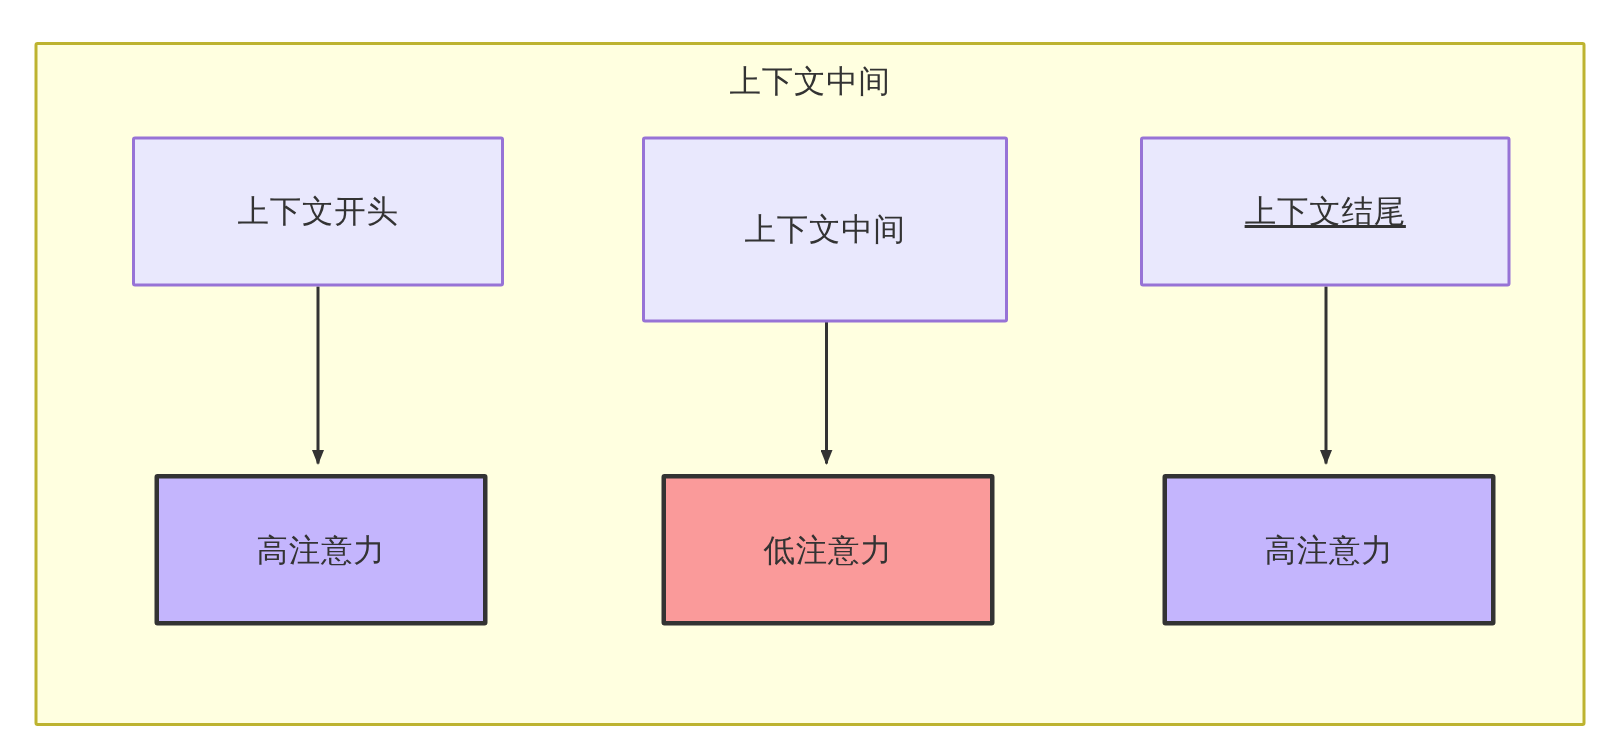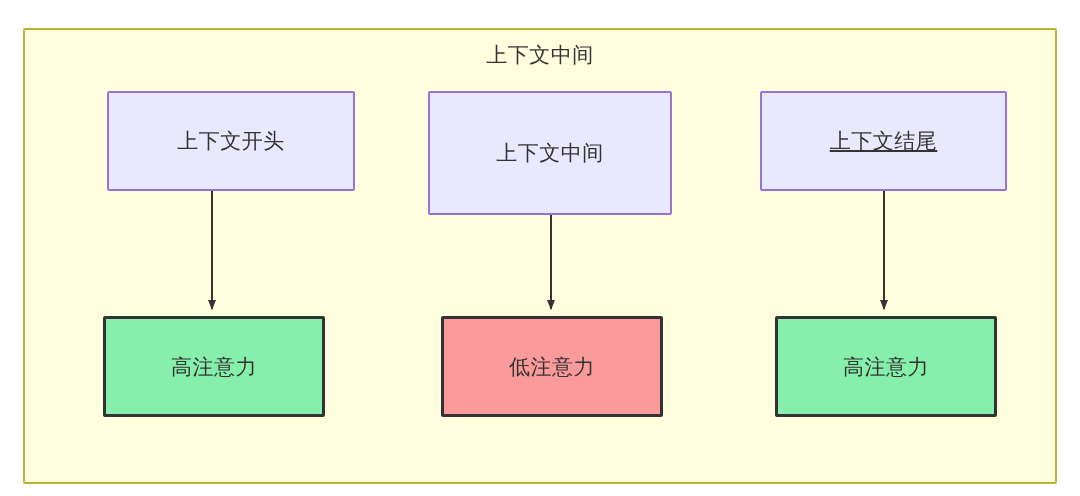--- a/index.html
+++ b/index.html
@@ -54,29 +54,29 @@
     color: #333333;
     letter-spacing: 0.5px;
     white-space: nowrap;
     border-radius: 2px;
   }
   .node.ctx {
     background: #e9e8fd;
     border: 2px solid #9773d6;
   }
   .node.attn-high {
-    background: #86efac;
+    background: #c4b5fd;
     border: 3px solid #333333;
   }
   .node.attn-low {
     background: #fa9a9a;
     border: 3px solid #333333;
   }
   
-  #node-ctx-start  { left: 88px;  top: 91px;  width: 248px; height: 100px; margin-left: 19px; }
+  #node-ctx-start  { left: 88px;  top: 91px;  width: 248px; height: 100px; }
   #node-ctx-middle { left: 428px; top: 91px;  width: 244px; height: 124px; }
   #node-ctx-end    { left: 760px; top: 91px;  width: 247px; height: 100px; text-decoration: underline; }
   
   #node-attn-start  { left: 103px; top: 316px; width: 222px; height: 101px; }
   #node-attn-middle { left: 441px; top: 316px; width: 222px; height: 101px; }
   #node-attn-end    { left: 775px; top: 316px; width: 222px; height: 101px; }
   
   .edges {
     position: absolute;
     left: 0;

